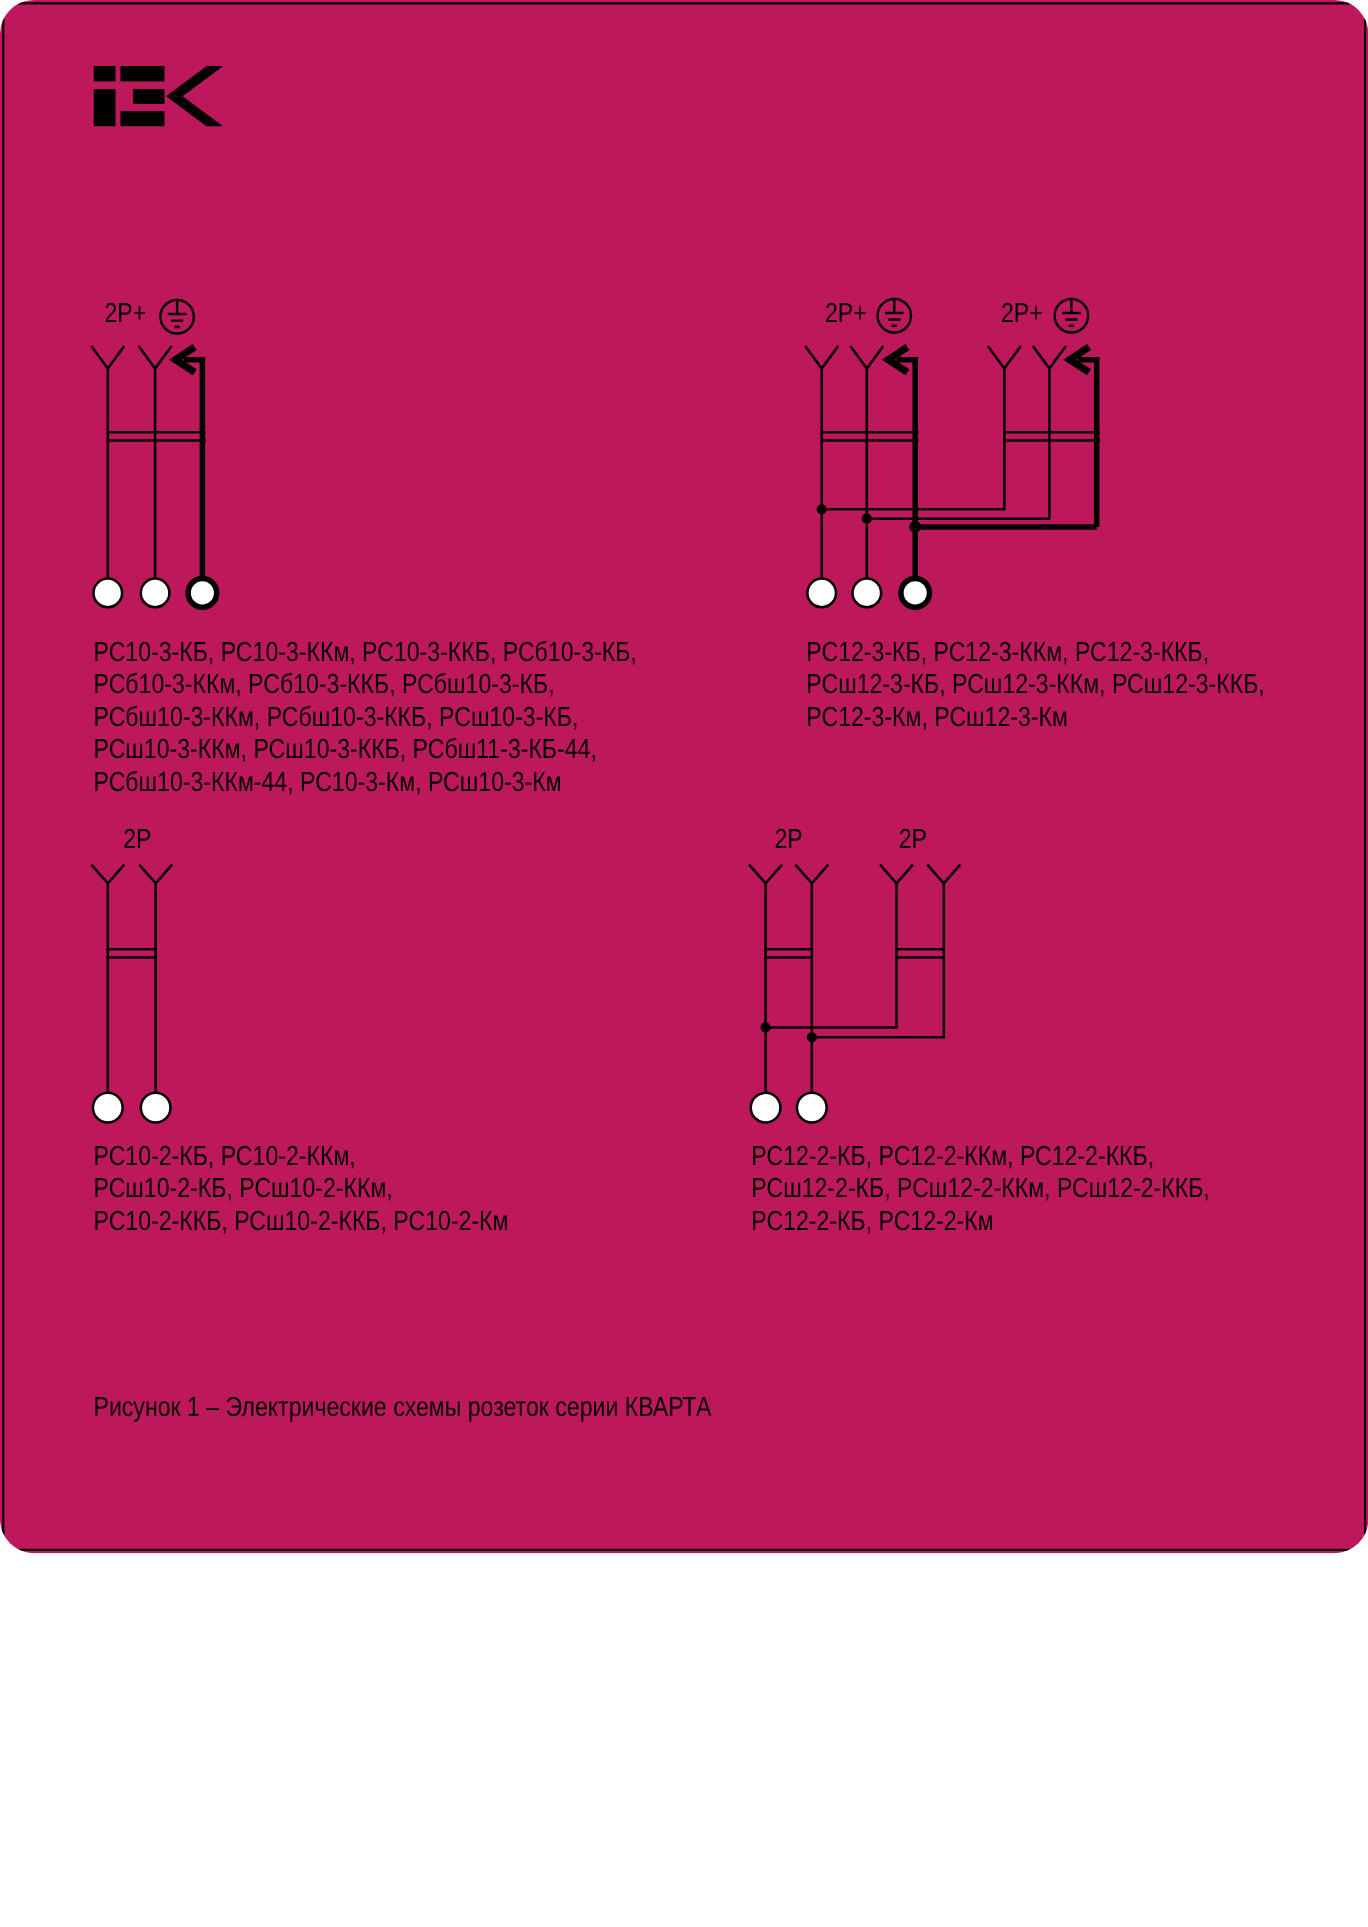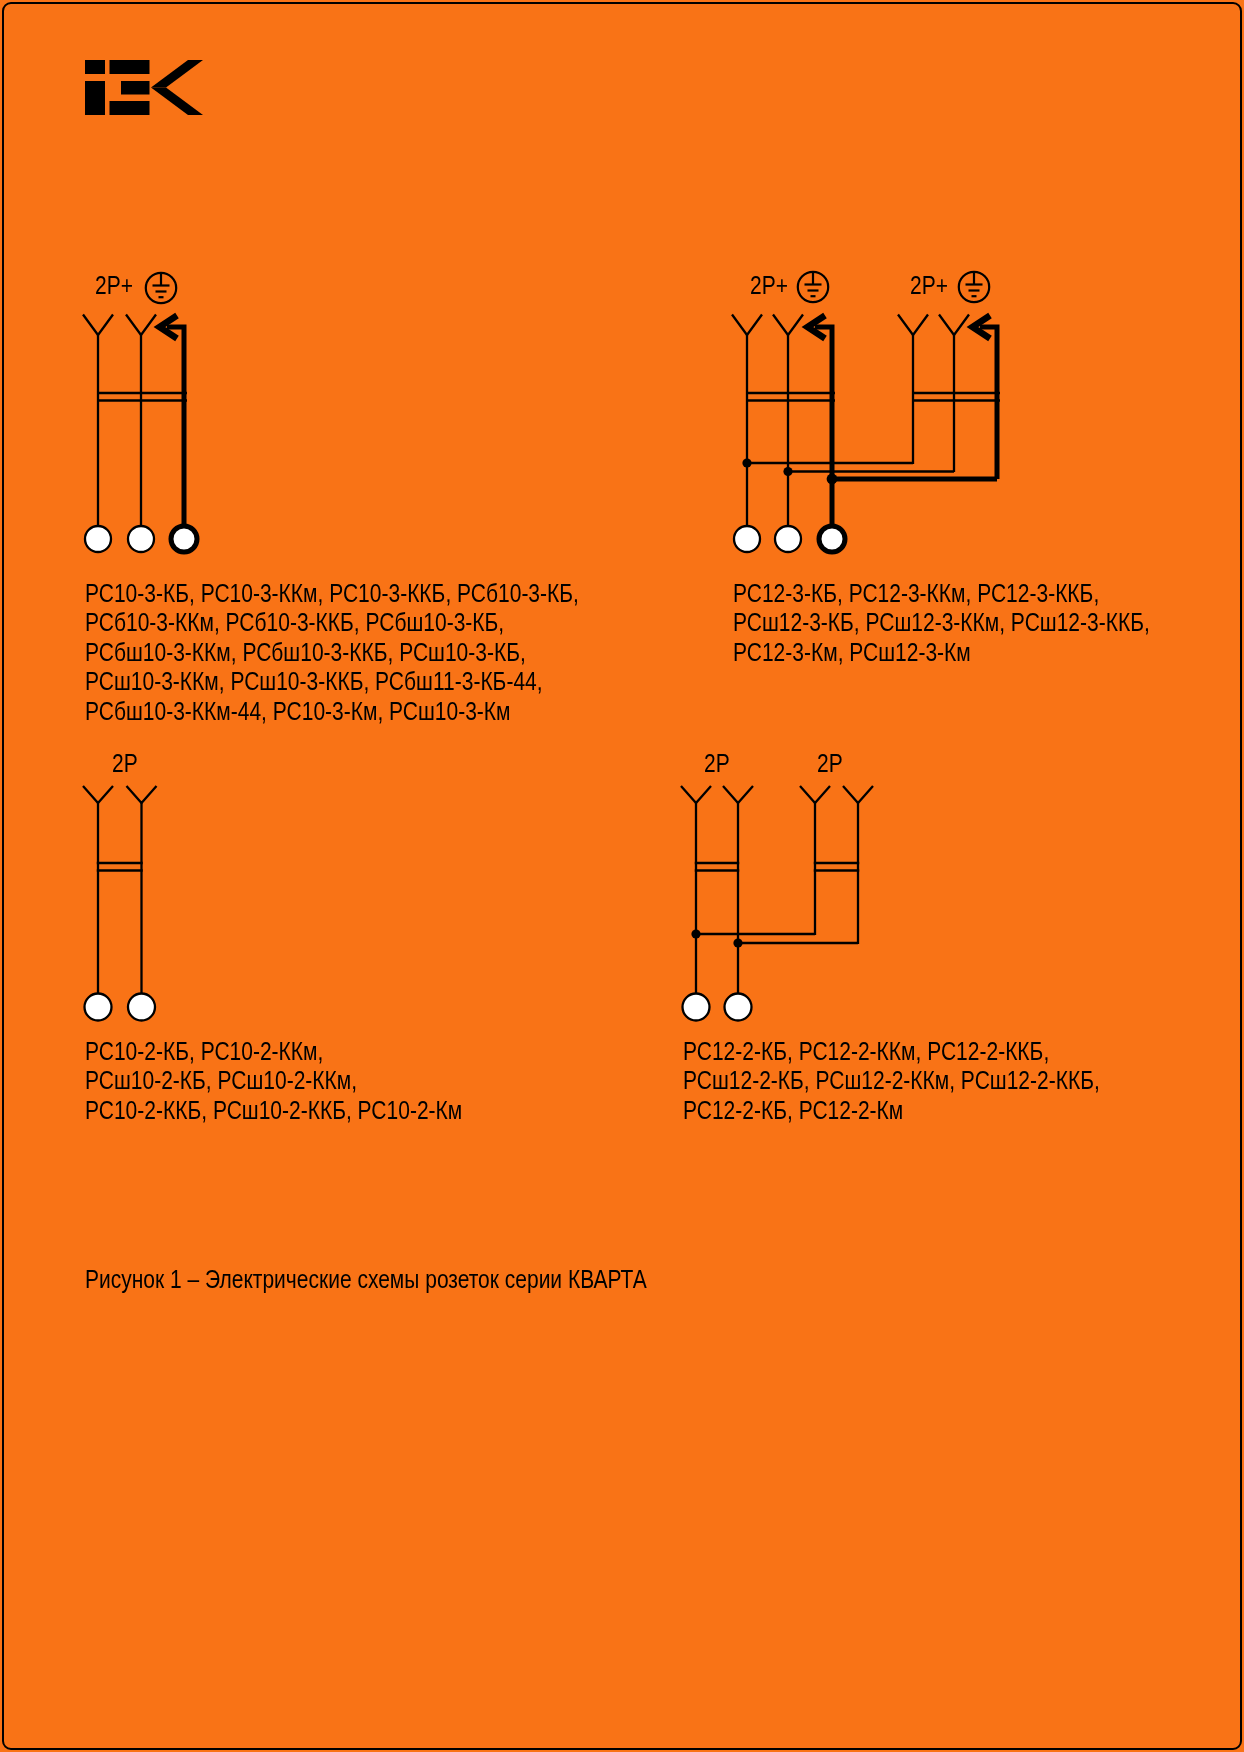--- a/index.html
+++ b/index.html
@@ -1,17 +1,17 @@
 <!DOCTYPE html>
 <html><head>
 <meta charset="utf-8">
 <style>
   html,body{margin:0;padding:0;background:#fff;}
-  .page{position:relative;width:1244px;height:1752px;background:#f97316;overflow:hidden;
-        font-family:"Liberation Sans","DejaVu Sans",sans-serif;color:#000;}
+  .page{position:relative;width:1244px;height:1412px;background:#be185d;overflow:hidden;
+        font-family:"Liberation Sans","DejaVu Sans",sans-serif;color:#000;border-radius:31px;}
   .page-frame{position:absolute;inset:2px;border:2px solid #000;border-radius:9px;pointer-events:none;}
   .abs{position:absolute;}
   .pole-label{position:absolute;font-size:25px;line-height:29px;font-weight:400;
               letter-spacing:0;transform:scaleX(0.84);transform-origin:left top;white-space:nowrap;}
   .model-list{position:absolute;font-size:25px;line-height:29.4px;font-weight:400;
               transform:scaleX(0.84);transform-origin:left top;white-space:nowrap;}
   .caption{position:absolute;font-size:25px;line-height:30px;font-weight:400;
            transform:scaleX(0.84);transform-origin:left top;white-space:nowrap;}
   .wire{stroke:#000;stroke-width:2.3;fill:none;}
   .wire-thick{stroke:#000;stroke-width:5;fill:none;}

